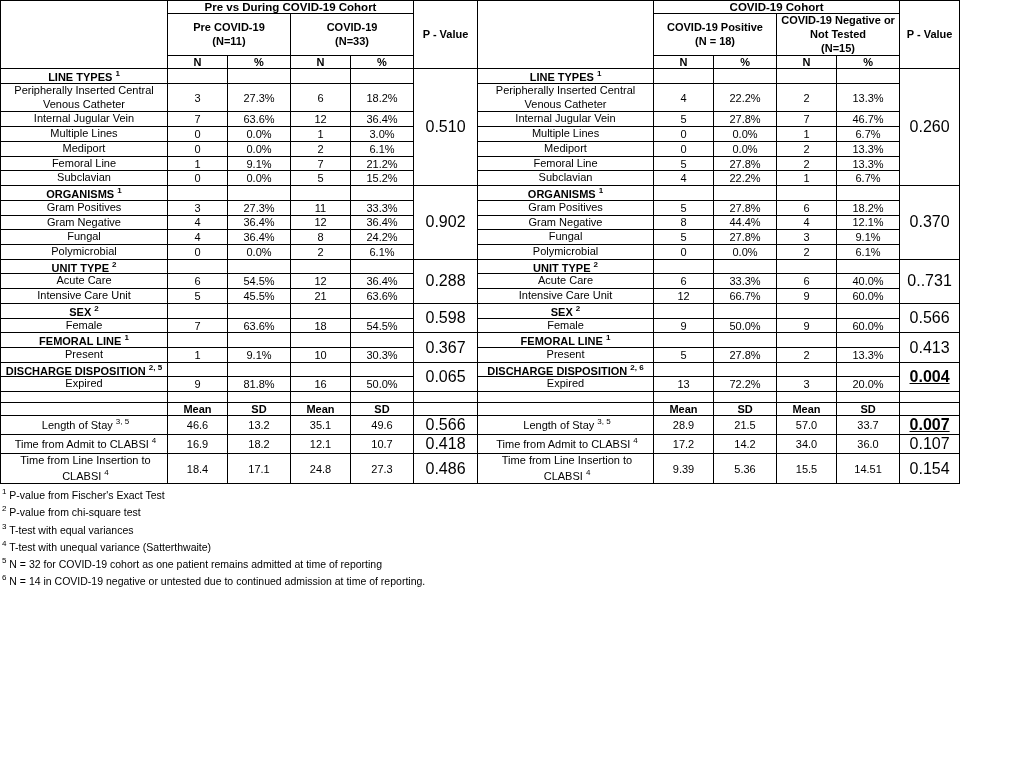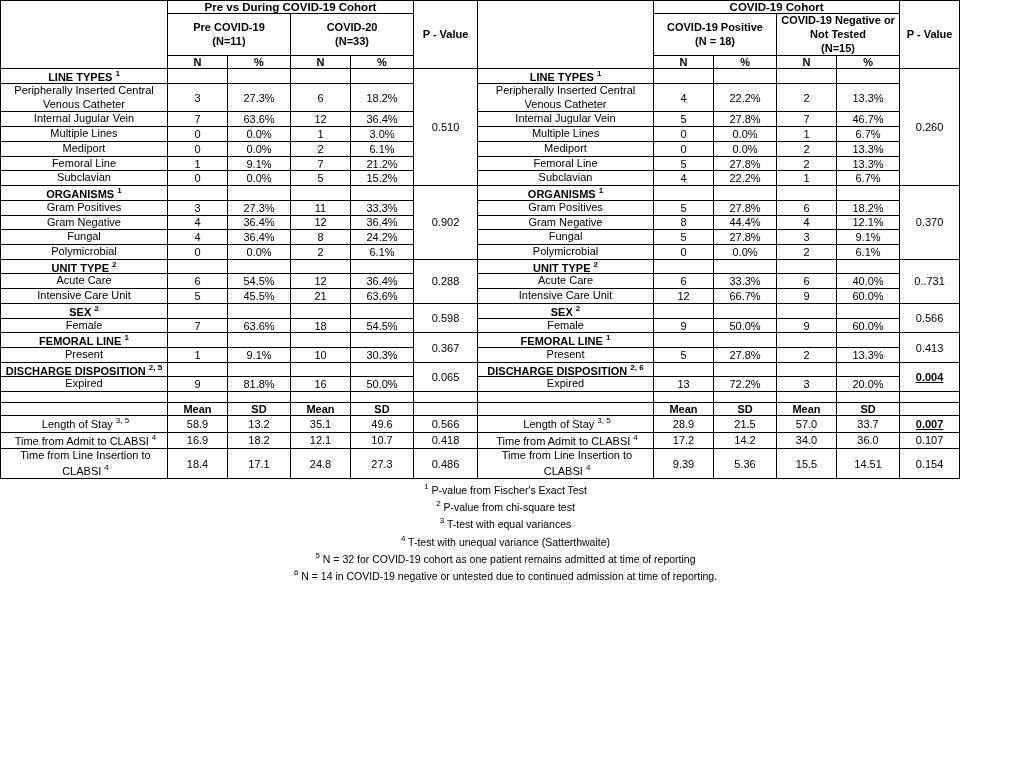--- a/index.html
+++ b/index.html
@@ -6,24 +6,24 @@
   body{width:1010px;height:772px;font-family:"Liberation Sans", sans-serif;font-size:11px;color:#000;}
   .wrap{width:1010px;height:772px;position:relative;box-sizing:border-box;}
   table.main{border-collapse:collapse;table-layout:fixed;width:874px;margin-left:0;border-radius:19px;}
   table.main td,table.main th{border:1px solid #000;padding:0;vertical-align:middle;}
   .hdr{font-weight:bold;text-align:center;font-size:11.5px;padding:4px 2px;}
   .hdr2{font-weight:bold;text-align:center;font-size:11px;padding:3px 2px;line-height:1.25;}
   .colh{font-weight:bold;text-align:center;font-size:11px;padding:2px;}
   .sect{font-weight:bold;font-size:11px;padding:2px 3px;text-align:center;}
   .lbl{font-size:11px;padding:2px 3px 2px 14px;text-align:center;line-height:1.25;}
   .num{text-align:center;font-size:11px;padding:2px;}
-  .pv{text-align:center;font-size:11px;padding:2px;}
+  .pv{text-align:center;font-size:16px;padding:2px;}
   .bold{font-weight:bold;text-decoration:underline;}
   sup{font-size:8px;vertical-align:super;}
-  .foot{font-size:10.5px;padding:2px 2px 2px 4px;line-height:1.3;text-align:center;}
+  .foot{font-size:10.5px;padding:2px 2px 2px 4px;line-height:1.3;}
   .footwrap{width:1009px;margin-top:2px;}
   .footwrap div{padding:1px 0 1px 2px;}
   .spacerrow td{height:10px;border-left:1px solid #000;border-right:1px solid #000;border-top:1px solid #000;border-bottom:1px solid #000;}
 </style>
 </head>
 <body>
 
 <div class="wrap">
   <table class="main">
     <colgroup>
@@ -48,21 +48,21 @@
         <td rowspan="3"></td>
         <td colspan="4" class="hdr">COVID-19 Cohort</td>
         <td rowspan="3" class="hdr2">P - Value</td>
       </tr>
       <tr>
         <td colspan="2" class="hdr2">
           <div>Pre COVID-19</div>
           <div>(N=11)</div>
         </td>
         <td colspan="2" class="hdr2">
-          <div>COVID-20</div>
+          <div>COVID-19</div>
           <div>(N=33)</div>
         </td>
         <td colspan="2" class="hdr2">
           <div>COVID-19 Positive</div>
           <div>(N = 18)</div>
         </td>
         <td colspan="2" class="hdr2">
           <div>COVID-19 Negative or</div>
           <div>Not Tested</div>
           <div>(N=15)</div>
@@ -369,21 +369,21 @@
           <td class="colh"></td>
           <td class="colh"></td>
           <td class="colh">Mean</td>
           <td class="colh">SD</td>
           <td class="colh">Mean</td>
           <td class="colh">SD</td>
           <td class="colh"></td>
         </tr>
         <tr>
           <td class="lbl" style="padding-left: 3px;">Length of Stay <sup>3, 5</sup></td>
-          <td class="num">58.9</td>
+          <td class="num">46.6</td>
           <td class="num">13.2</td>
           <td class="num">35.1</td>
           <td class="num">49.6</td>
           <td class="pv">0.566</td>
           <td class="lbl" style="padding-left: 3px;">Length of Stay <sup>3, 5</sup></td>
           <td class="num">28.9</td>
           <td class="num">21.5</td>
           <td class="num">57.0</td>
           <td class="num">33.7</td>
           <td class="pv bold">0.007</td>

